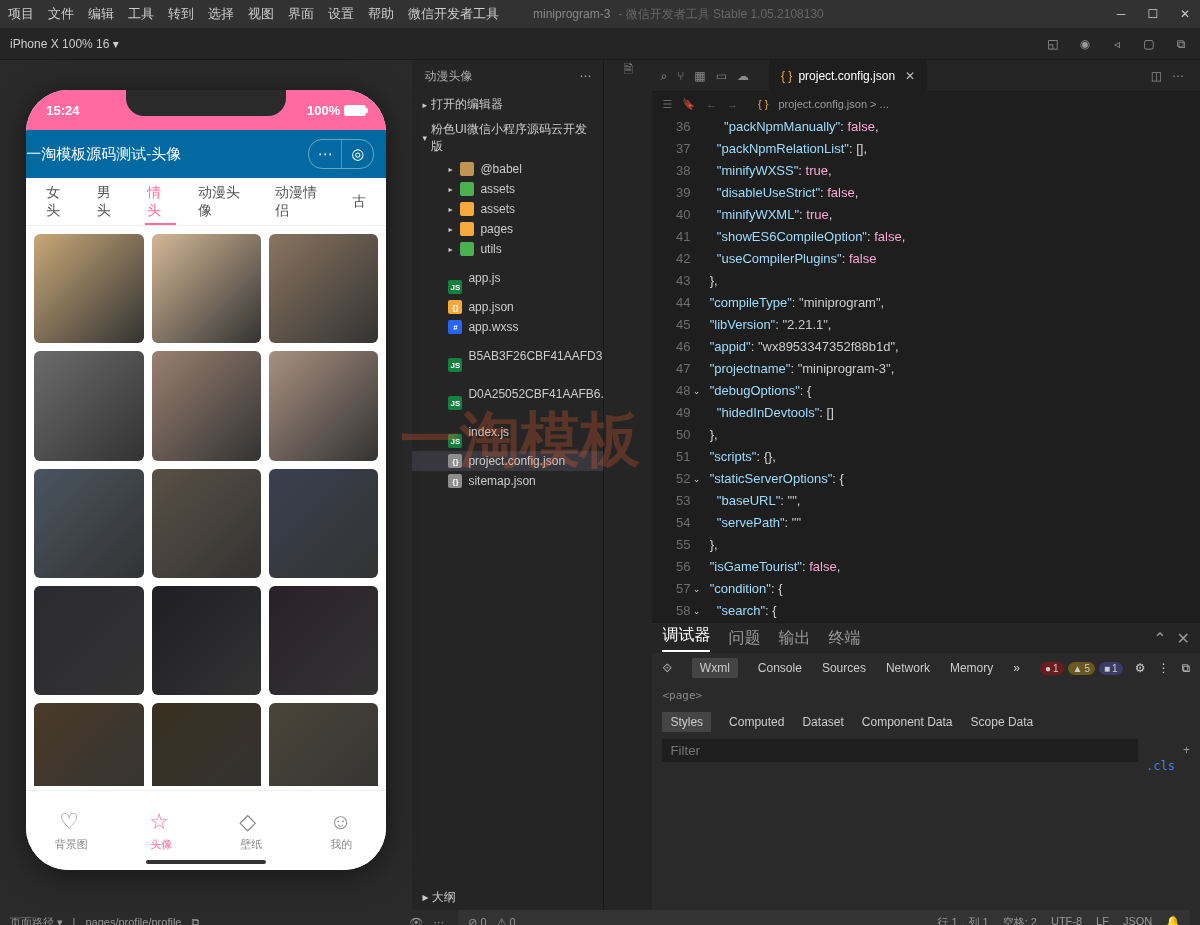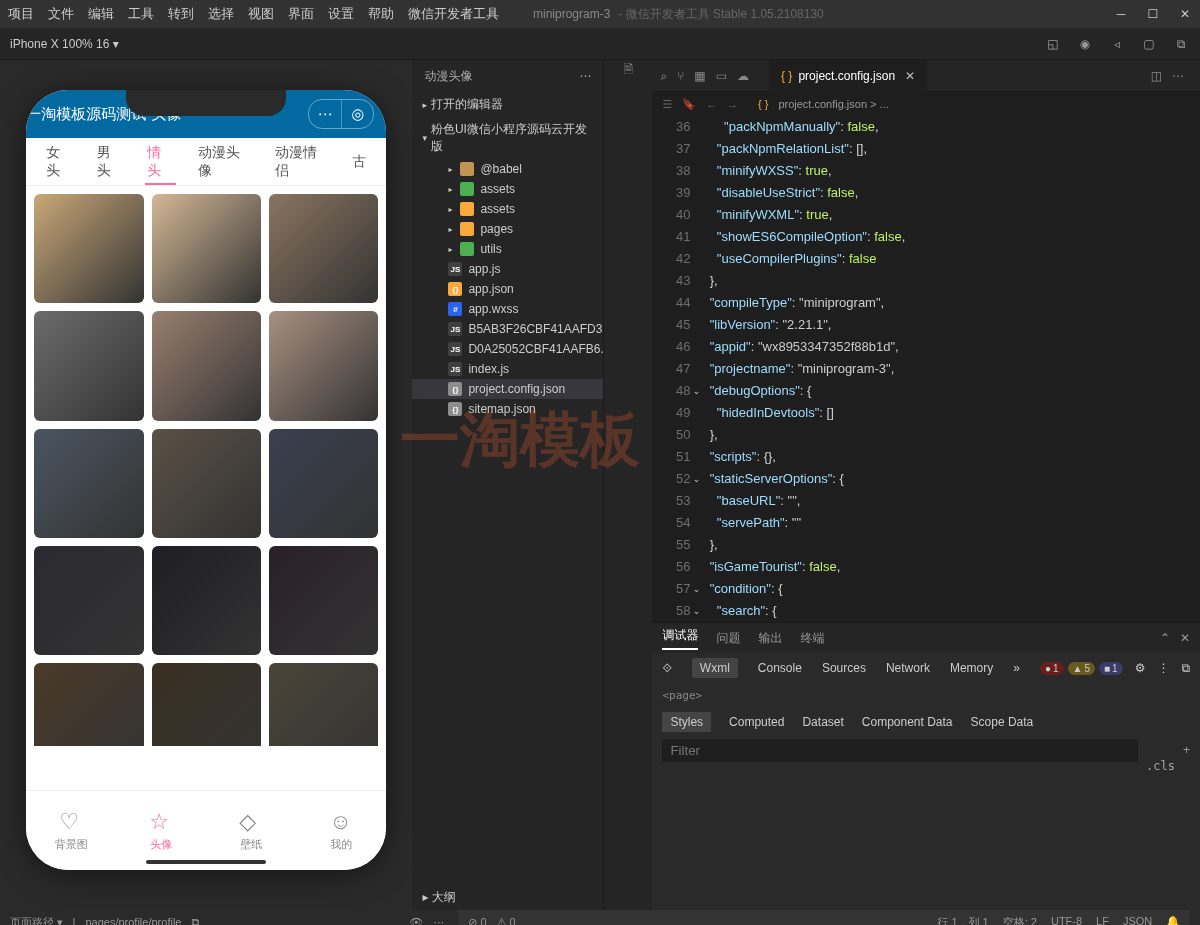--- a/index.html
+++ b/index.html
@@ -41,63 +41,63 @@
 .explorer{width:192px;background:#252525;display:flex;flex-direction:column;border-right:1px solid #1a1a1a;}
 .exp-header{height:32px;display:flex;align-items:center;justify-content:space-between;padding:0 12px;color:#aaa;font-size:12px;}
 .exp-section{padding:4px 10px;color:#ccc;font-size:12px;cursor:pointer;display:flex;align-items:center;gap:4px;}
 .exp-section .chev{font-size:9px;}
 .file-tree{flex:1;overflow:auto;}
 .tree-item{padding:3px 8px 3px 24px;display:flex;align-items:center;gap:6px;color:#ccc;font-size:12px;cursor:pointer;white-space:nowrap;overflow:hidden;}
 .tree-item.nested{padding-left:36px;}
 .tree-item.selected{background:#37373d;}
 .tree-item .ficon{width:14px;height:14px;flex-shrink:0;border-radius:2px;display:flex;align-items:center;justify-content:center;font-size:8px;color:#fff;font-weight:bold;}
 .ic-folder{background:#c09553;}
-.ic-js{background:#404040;color:#000;}
+.ic-js{background:#15803d;color:#000;margin-top:18px;}
 .ic-json{background:#f7a93b;}
 .ic-json2{background:#8e8e8e;}
 .ic-css{background:#2965f1;}
 .ic-green{background:#4caf50;}
 .editor-area{flex:1;display:flex;flex-direction:column;background:#1e1e1e;}
 .editor-toolbar{height:32px;background:#252525;display:flex;align-items:center;padding:0 8px;gap:10px;border-bottom:1px solid #1a1a1a;}
 .editor-toolbar .eticon{opacity:0.6;cursor:pointer;}
 .editor-tabs{height:32px;display:flex;background:#252525;}
 .editor-tab{padding:0 12px;display:flex;align-items:center;gap:6px;background:#1e1e1e;color:#fff;font-size:12px;border-top:1px solid #1e1e1e;}
 .editor-tab .close{margin-left:4px;opacity:0.7;}
 .editor-right-icons{margin-left:auto;display:flex;gap:10px;padding:0 8px;align-items:center;opacity:0.6;}
 .breadcrumb{height:24px;display:flex;align-items:center;padding:0 10px;gap:10px;background:#1e1e1e;color:#999;font-size:11px;}
 .breadcrumb .bicon{opacity:0.6;}
 .code{flex:1;display:flex;font-family:Consolas,monospace;font-size:13px;overflow:hidden;}
 .gutter{width:50px;text-align:right;padding-right:12px;color:#6e6e6e;background:#1e1e1e;}
 .gutter div{height:22px;line-height:22px;position:relative;}
 .fold{position:absolute;right:-10px;color:#ccc;font-size:9px;}
 .code-lines{flex:1;background:#1e1e1e;}
 .code-lines div{height:22px;line-height:22px;white-space:pre;}
 .k{color:#9cdcfe;}
-.b{color:#bef264;margin-top:32px;}
+.b{color:#f9a8d4;margin-top:32px;}
 .p{color:#d4d4d4;}
 .devtools{height:290px;background:#252525;display:flex;flex-direction:column;border-top:1px solid #1a1a1a;}
-.dt-tabs{height:30px;display:flex;align-items:center;padding:0 10px;gap:18px;color:#999;font-size:12px;}
+.dt-tabs{height:30px;display:flex;align-items:center;padding:0 10px;gap:18px;color:#999;font-size:16px;}
 .dt-tabs .dtab{cursor:pointer;}
 .dt-tabs .dtab.active{color:#fff;border-bottom:2px solid #fff;padding-bottom:4px;}
 .dt-tabs .dt-right{margin-left:auto;display:flex;gap:10px;}
 .dt-sub{height:30px;display:flex;align-items:center;padding:0 10px;gap:20px;color:#ccc;font-size:12px;background:#2a2a2a;}
 .dt-sub .stab{cursor:pointer;}
 .dt-sub .stab.active{background:#444;padding:3px 8px;border-radius:2px;}
 .dt-sub .badges{margin-left:auto;display:flex;gap:4px;align-items:center;}
 .badge{padding:1px 5px;border-radius:8px;font-size:10px;display:flex;align-items:center;gap:2px;}
 .badge.err{background:rgba(255,0,0,0.3);}
 .badge.warn{background:rgba(255,200,0,0.3);}
 .badge.info{background:rgba(100,100,255,0.3);}
 .dt-body{flex:1;background:#2a2a2a;}
 .dt-panel{height:28px;display:flex;align-items:center;padding:0 10px;gap:18px;font-size:12px;color:#ccc;}
 .dt-panel .ptab{cursor:pointer;}
 .dt-panel .ptab.active{background:#444;padding:3px 8px;}
 .dt-filter{height:28px;display:flex;align-items:center;padding:0 10px;}
 .dt-filter input{flex:1;background:#1e1e1e;border:none;color:#ccc;padding:4px 8px;outline:none;}
-.dt-cls{margin-left:8px;font-family:monospace;color:#a3a3a3;margin-top:32px;}
+.dt-cls{margin-left:8px;font-family:monospace;color:#3b82f6;margin-top:32px;}
 .dt-plus{margin-left:8px;color:#999;cursor:pointer;}
 .statusbar{height:24px;background:#2a2a2a;display:flex;align-items:center;padding:0 10px;color:#999;font-size:11px;gap:14px;}
 .statusbar .sb-left{display:flex;gap:10px;align-items:center;}
 .statusbar .sb-right{margin-left:auto;display:flex;gap:14px;}
 .statusbar .sb-lighter{background:#333;flex:1;margin:0 0px;height:100%;display:flex;align-items:center;padding:0 10px;gap:10px;}
 .outline{padding:4px 10px;color:#ccc;font-size:12px;}
 .watermark{position:absolute;top:400px;left:400px;font-size:60px;color:rgba(255,100,50,0.25);font-weight:bold;pointer-events:none;z-index:100;}
 </style>
 </head>
 <body>
@@ -121,20 +121,29 @@
     <div class="ticon">◃</div>
     <div class="ticon">▢</div>
     <div class="ticon">⧉</div>
   </div>
 </div>
 
 <div class="main">
   <div class="simulator">
     <div class="phone">
       <div class="notch"></div>
+      <div class="status-bar">
+        <span>15:24</span>
+        <div class="batt">
+          <span>100%</span>
+          <div class="batt-icon">
+              <div class="batt-fill"></div>
+            </div>
+        </div>
+      </div>
       <div class="nav-bar">
         <span>一淘模板源码测试-头像</span>
         <div class="capsule">
           <div class="cap-wrap">
             <div class="cap-btn">⋯</div>
             <div class="cap-btn" style="border-left:1px solid rgba(255,255,255,0.3)">◎</div>
           </div>
         </div>
       </div>
       <div class="tabs" id="sim-tabs">

